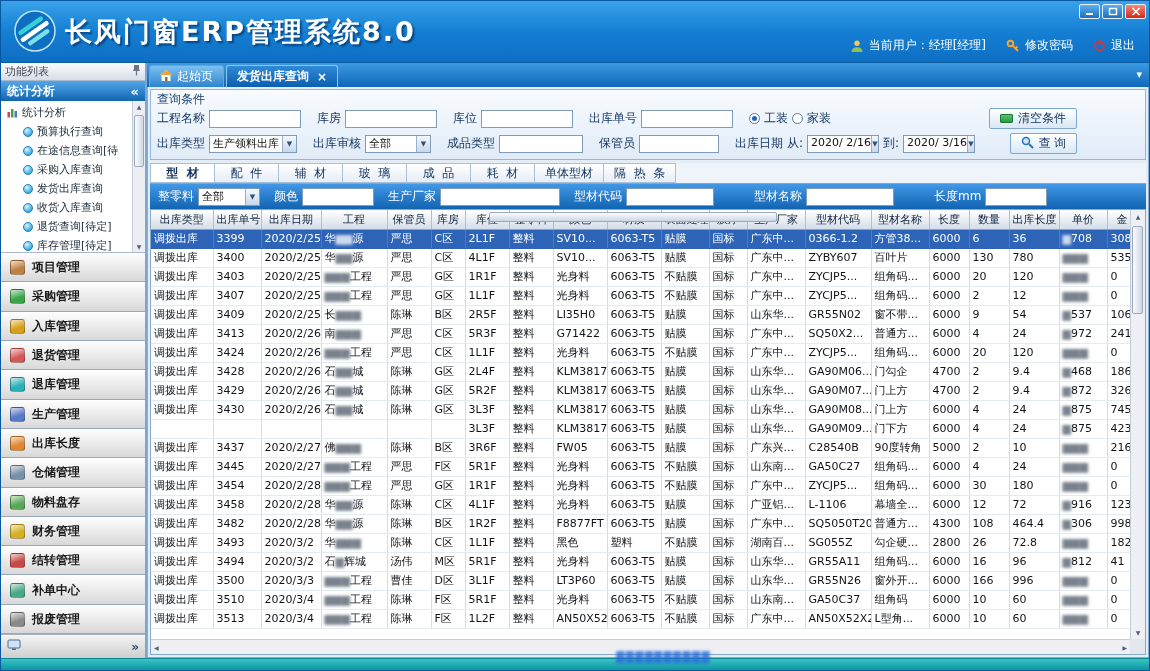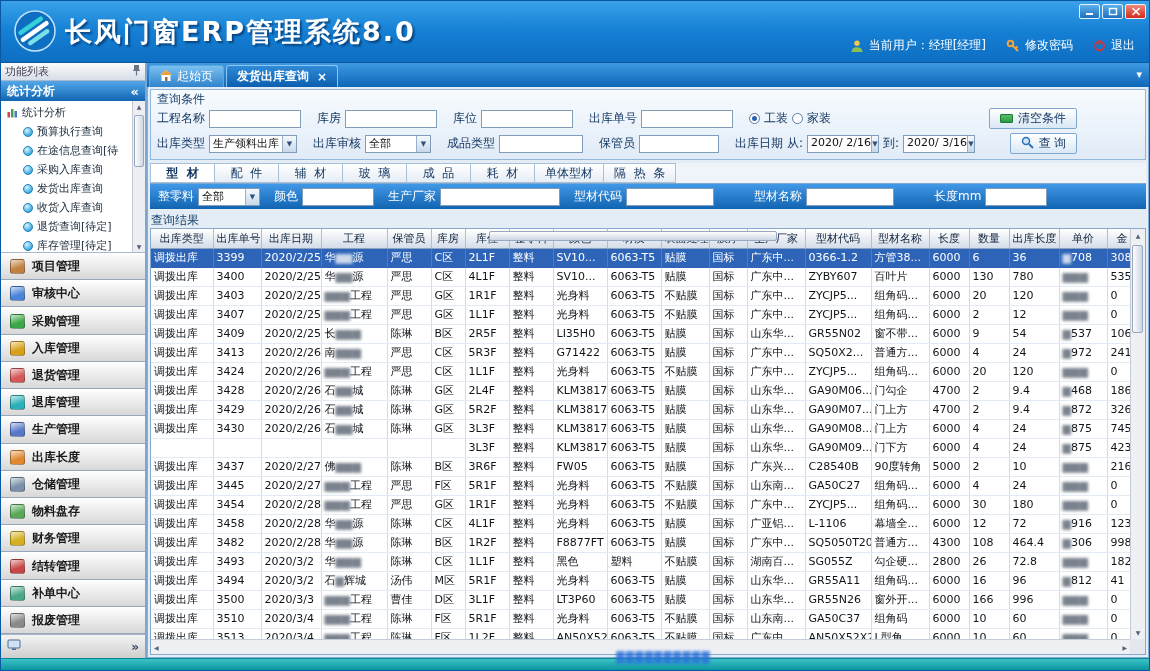--- a/index.html
+++ b/index.html
@@ -222,24 +222,20 @@
           <span>▼</span>
           <span class="tree-thumb"></span>
         </div>
       </div>
       <div class="modules" id="modules">
           <div class="module">
             <span class="mod-ic" style="background: linear-gradient(160deg, rgba(255, 255, 255, 0.75), rgba(255, 255, 255, 0) 60%), rgb(192, 128, 64);"></span>
             <span>项目管理</span>
           </div>
           <div class="module">
-            <span class="mod-ic" style="background: linear-gradient(160deg, rgba(255, 255, 255, 0.75), rgba(255, 255, 255, 0) 60%), rgb(74, 132, 216);"></span>
-            <span>审核中心</span>
-          </div>
-          <div class="module">
             <span class="mod-ic" style="background: linear-gradient(160deg, rgba(255, 255, 255, 0.75), rgba(255, 255, 255, 0) 60%), rgb(58, 166, 72);"></span>
             <span>采购管理</span>
           </div>
           <div class="module">
             <span class="mod-ic" style="background: linear-gradient(160deg, rgba(255, 255, 255, 0.75), rgba(255, 255, 255, 0) 60%), rgb(216, 160, 25);"></span>
             <span>入库管理</span>
           </div>
           <div class="module">
             <span class="mod-ic" style="background: linear-gradient(160deg, rgba(255, 255, 255, 0.75), rgba(255, 255, 255, 0) 60%), rgb(212, 88, 88);"></span>
             <span>退货管理</span>
@@ -426,21 +422,20 @@
           <div class="fg gap">
               <label>型材名称</label>
               <input class="text w88" style="">
             </div>
           <div class="fg gap">
               <label>长度mm</label>
               <input class="text w62" style="">
             </div>
         </div>
 
-        <div class="results-title">查询结果</div>
 
         <div class="grid-wrap">
           <div class="grid-view">
             <table id="gridTable">
                 <colgroup>
                   <col style="width: 62px;">
                   <col style="width: 48px;">
                   <col style="width: 60px;">
                   <col style="width: 66px;">
                   <col style="width: 44px;">

